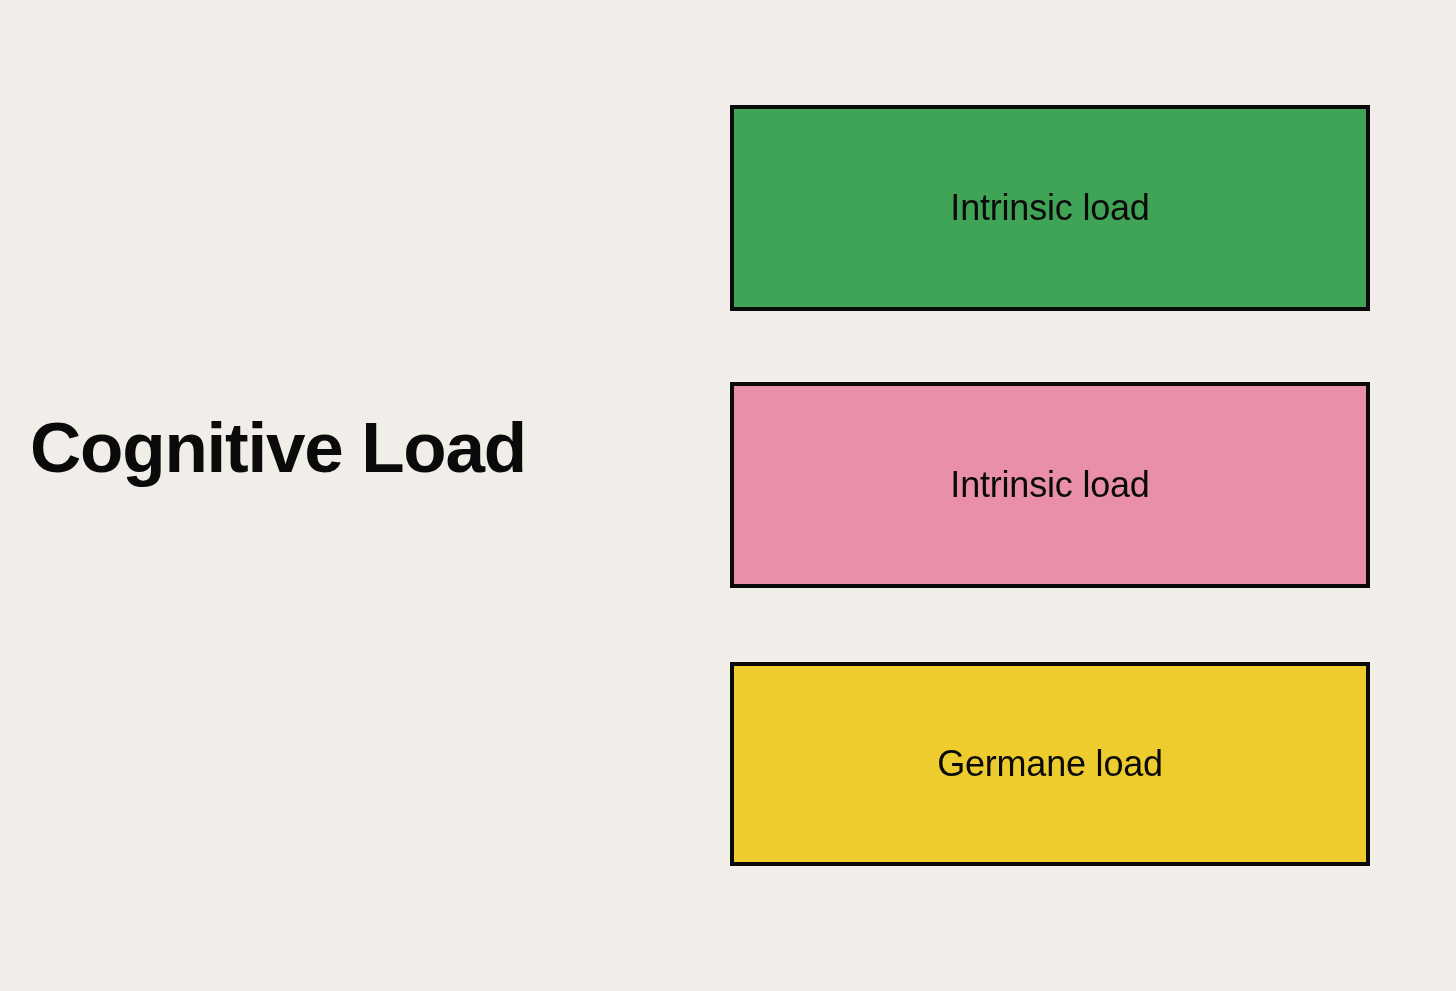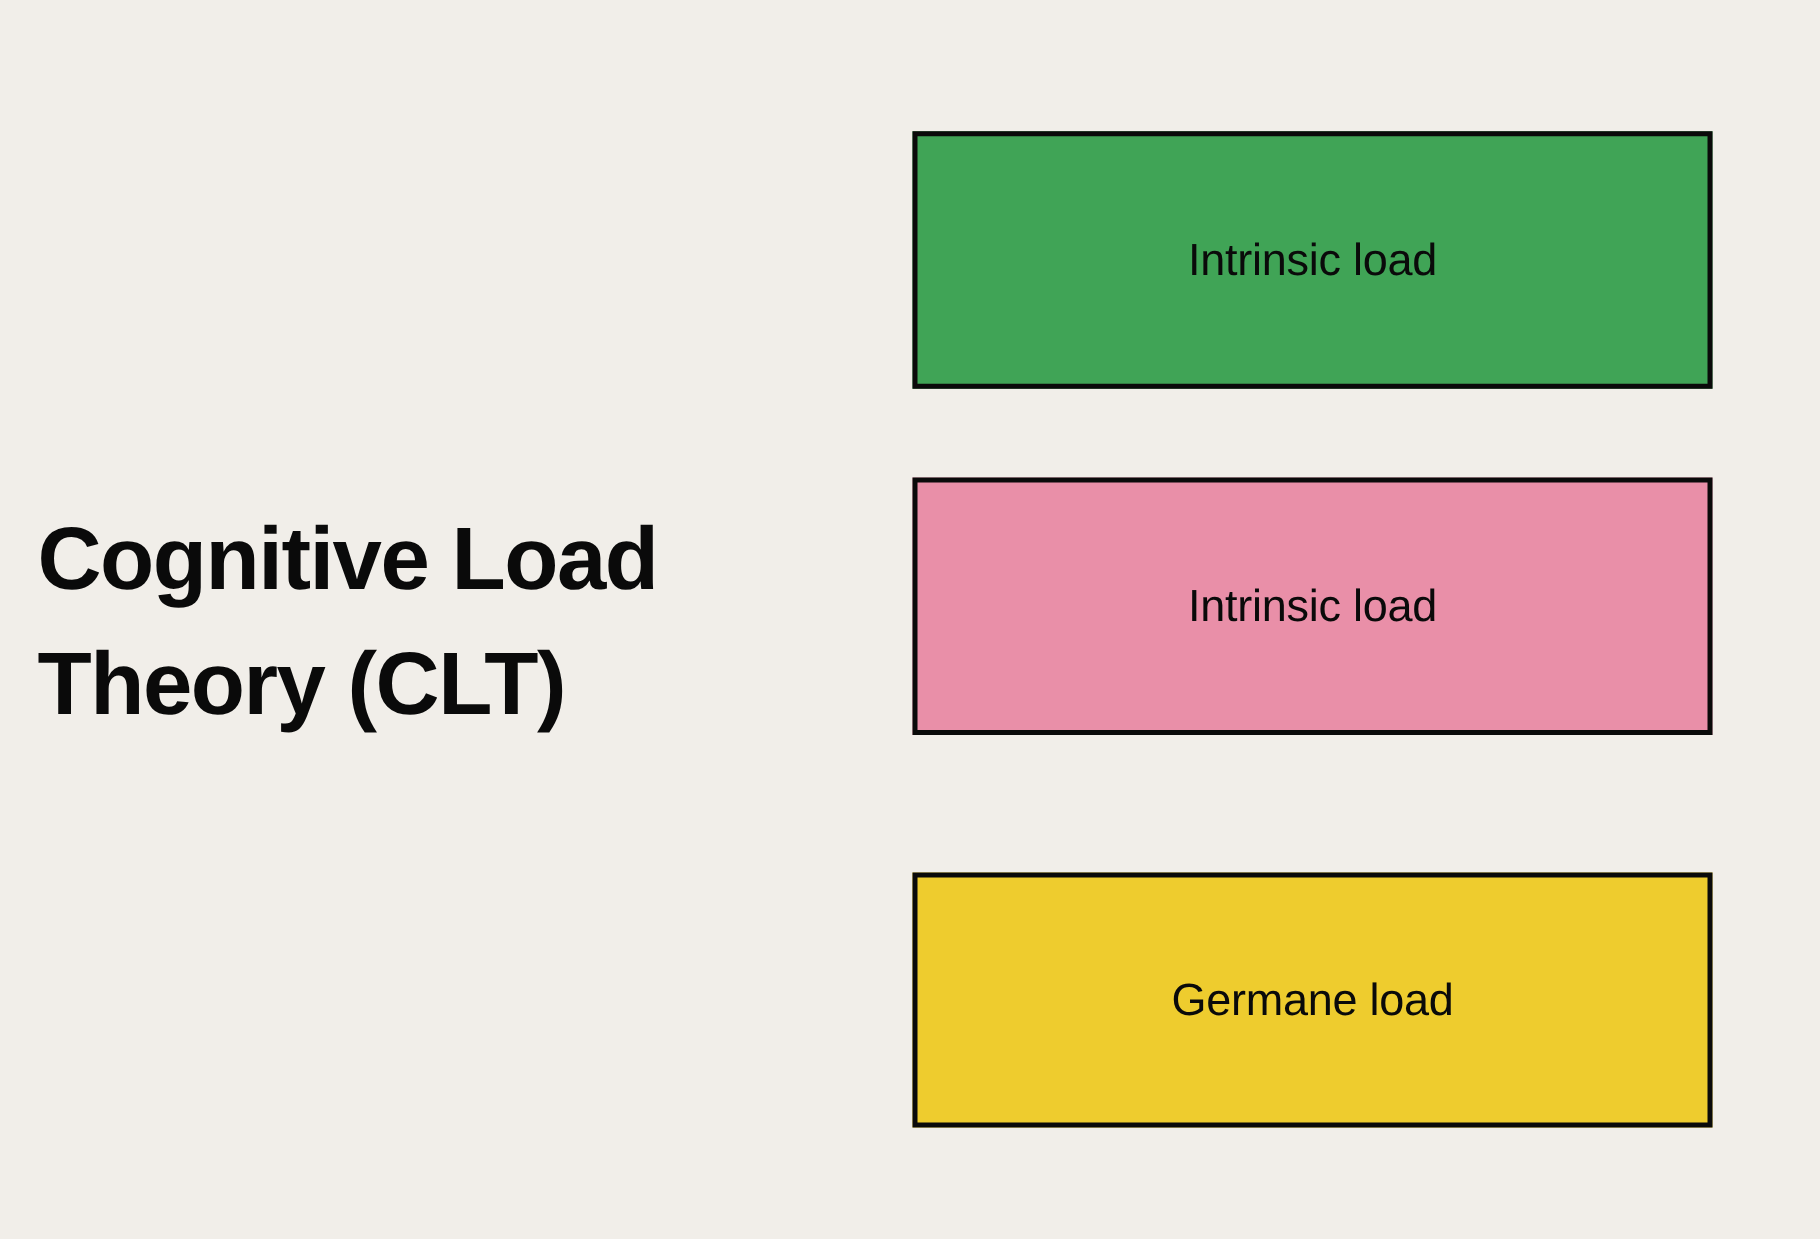--- a/index.html
+++ b/index.html
@@ -59,30 +59,29 @@
     font-weight: normal;
     line-height: 1;
     color: #0A0A0A;
     letter-spacing: -0.2px;
     white-space: nowrap;
     text-align: right;
   }
 
   #load-box-intrinsic  { top: 105px; height: 206px; }
   #load-box-extraneous { top: 382px; height: 206px; }
-  #load-box-germane    { top: 662px; height: 204px; margin-top: 36px; }
+  #load-box-germane    { top: 662px; height: 204px; }
 </style>
 </head>
 <body style="background-color: rgb(241, 238, 233);">
 
 <div id="diagram-canvas">
 
   <div id="title-block">
     <div class="title-line" style="color: rgb(10, 10, 10);">Cognitive Load</div>
-    <div class="title-line" style="color: rgb(10, 10, 10);">Theory (CLT)</div>
   </div>
 
   <div class="load-box" id="load-box-intrinsic" style="background-color: rgb(64, 164, 86); border-color: rgb(10, 10, 10);">
     <span class="load-box-label" style="color: rgb(10, 10, 10);">Intrinsic load</span>
   </div>
 
   <div class="load-box" id="load-box-extraneous" style="background-color: rgb(233, 143, 168); border-color: rgb(10, 10, 10);">
     <span class="load-box-label" style="color: rgb(10, 10, 10);">Intrinsic load</span>
   </div>
 

